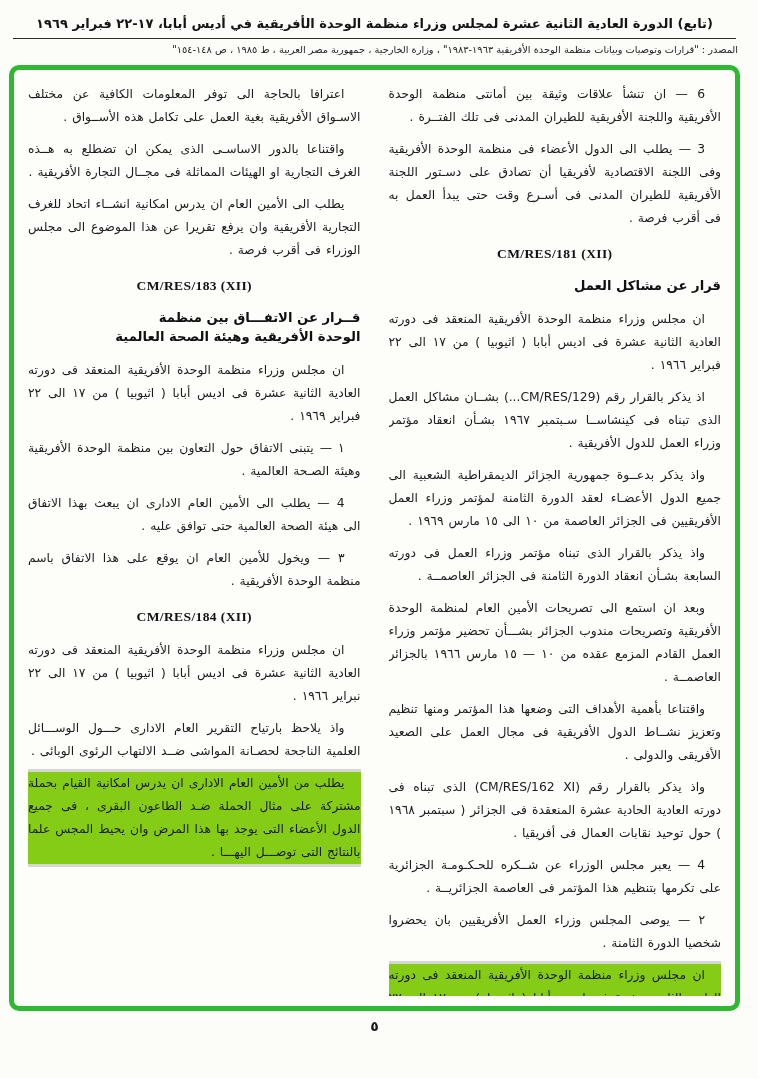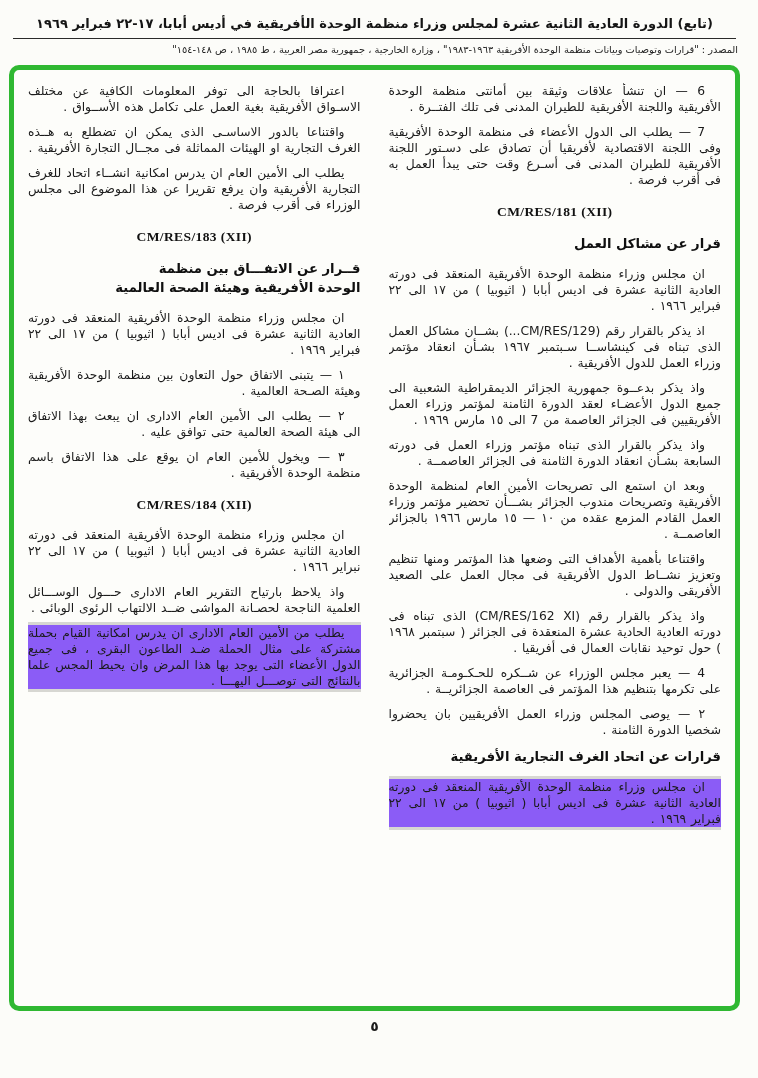--- a/index.html
+++ b/index.html
@@ -49,21 +49,21 @@
   }
   .col {
     flex: 1 1 0;
     direction: rtl;
     overflow: hidden;
   }
   
   .block { color: #1b1b1b; }
   .para {
     font-size: 12.3px;
-    line-height: 16px;
+    line-height: 23px;
     text-align: justify;
     text-indent: 16px;
     margin-bottom: 9px;
     word-spacing: 1px;
   }
   .res {
     direction: ltr;
     text-align: center;
     font-family: "Liberation Serif", "DejaVu Serif", serif;
     font-weight: bold;
@@ -75,21 +75,21 @@
   .heading {
     font-weight: bold;
     font-size: 13.2px;
     line-height: 19px;
     text-align: right;
     white-space: pre-line;
     margin: 2px 0 13px 0;
     color: #101010;
   }
   .highlight {
-    background: #8b5cf6;
+    background: #84cc16;
     box-shadow: 0 0 0 3px #d7d7d2;
   }
   
   .pagenum {
     text-align: center;
     font-size: 14px;
     font-weight: bold;
     color: #1a1a1a;
     margin-top: 7px;
   }
@@ -102,45 +102,44 @@
   <header class="header">
     <div class="title">(تابع) الدورة العادية الثانية عشرة لمجلس وزراء منظمة الوحدة الأفريقية في أديس أبابا، ١٧-٢٢ فبراير ١٩٦٩</div>
     <div class="rule"></div>
     <div class="source">المصدر : "قرارات وتوصيات وبيانات منظمة الوحدة الأفريقية ١٩٦٣-١٩٨٣" ، وزارة الخارجية ، جمهورية مصر العربية ، ط ١٩٨٥ ، ص ١٤٨-١٥٤"</div>
   </header>
 
   <div class="frame" style="border-color: rgb(47, 184, 50);">
     <div class="columns">
       <div class="col" id="col-right">
           <div class="block para">6 — ان تنشأ علاقات وثيقة بين أمانتى منظمة الوحدة الأفريقية واللجنة الأفريقية للطيران المدنى فى تلك الفتــرة .</div>
-          <div class="block para">7 — يطلب الى الدول الأعضاء فى منظمة الوحدة الأفريقية وفى اللجنة الاقتصادية لأفريقيا أن تصادق على دسـتور اللجنة الأفريقية للطيران المدنى فى أسـرع وقت حتى يبدأ العمل به فى أقرب فرصة .</div>
+          <div class="block para">3 — يطلب الى الدول الأعضاء فى منظمة الوحدة الأفريقية وفى اللجنة الاقتصادية لأفريقيا أن تصادق على دسـتور اللجنة الأفريقية للطيران المدنى فى أسـرع وقت حتى يبدأ العمل به فى أقرب فرصة .</div>
           <div class="block res">CM/RES/181  (XII)</div>
           <div class="block heading">قرار عن مشاكل العمل</div>
           <div class="block para">ان مجلس وزراء منظمة الوحدة الأفريقية المنعقد فى دورته العادية الثانية عشرة فى اديس أبابا ( اثيوبيا ) من ١٧ الى ٢٢ فبراير ١٩٦٦ .</div>
           <div class="block para">اذ يذكر بالقرار رقم (CM/RES/129...) بشــان مشاكل العمل الذى تبناه فى كينشاســا سـبتمبر ١٩٦٧ بشـأن انعقاد مؤتمر وزراء العمل للدول الأفريقية .</div>
-          <div class="block para">واذ يذكر بدعــوة جمهورية الجزائر الديمقراطية الشعبية الى جميع الدول الأعضـاء لعقد الدورة الثامنة لمؤتمر وزراء العمل الأفريقيين فى الجزائر العاصمة من 7 الى ١٥ مارس ١٩٦٩ .</div>
+          <div class="block para">واذ يذكر بدعــوة جمهورية الجزائر الديمقراطية الشعبية الى جميع الدول الأعضـاء لعقد الدورة الثامنة لمؤتمر وزراء العمل الأفريقيين فى الجزائر العاصمة من ١٠ الى ١٥ مارس ١٩٦٩ .</div>
           <div class="block para">واذ يذكر بالقرار الذى تبناه مؤتمر وزراء العمل فى دورته السابعة بشـأن انعقاد الدورة الثامنة فى الجزائر العاصمــة .</div>
           <div class="block para">وبعد ان استمع الى تصريحات الأمين العام لمنظمة الوحدة الأفريقية وتصريحات مندوب الجزائر بشـــأن تحضير مؤتمر وزراء العمل القادم المزمع عقده من ١٠ — ١٥ مارس ١٩٦٦ بالجزائر العاصمــة .</div>
           <div class="block para">واقتناعا بأهمية الأهداف التى وضعها هذا المؤتمر ومنها تنظيم وتعزيز نشــاط الدول الأفريقية فى مجال العمل على الصعيد الأفريقى والدولى .</div>
           <div class="block para">واذ يذكر بالقرار رقم (CM/RES/162 XI) الذى تبناه فى دورته العادية الحادية عشرة المنعقدة فى الجزائر ( سبتمبر ١٩٦٨ ) حول توحيد نقابات العمال فى أفريقيا .</div>
           <div class="block para">4 — يعبر مجلس الوزراء عن شــكره للحـكـومـة الجزائرية على تكرمها بتنظيم هذا المؤتمر فى العاصمة الجزائريــة .</div>
           <div class="block para">٢ — يوصى المجلس وزراء العمل الأفريقيين بان يحضروا شخصيا الدورة الثامنة .</div>
-          <div class="block heading">قرارات عن اتحاد الغرف التجارية الأفريقية</div>
           <div class="block para highlight">ان مجلس وزراء منظمة الوحدة الأفريقية المنعقد فى دورته العادية الثانية عشرة فى اديس أبابا ( اثيوبيا ) من ١٧ الى ٢٢ فبراير ١٩٦٩ .</div>
         </div>
       <div class="col" id="col-left">
           <div class="block para">اعترافا بالحاجة الى توفر المعلومات الكافية عن مختلف الاسـواق الأفريقية بغية العمل على تكامل هذه الأســواق .</div>
           <div class="block para">واقتناعا بالدور الاساسـى الذى يمكن ان تضطلع به هــذه الغرف التجارية او الهيئات المماثلة فى مجــال التجارة الأفريقية .</div>
           <div class="block para">يطلب الى الأمين العام ان يدرس امكانية انشــاء اتحاد للغرف التجارية الأفريقية وان يرفع تقريرا عن هذا الموضوع الى مجلس الوزراء فى أقرب فرصة .</div>
           <div class="block res">CM/RES/183  (XII)</div>
           <div class="block heading">قــرار عن الاتفـــاق بين منظمة
 الوحدة الأفريقية وهيئة الصحة العالمية</div>
           <div class="block para">ان مجلس وزراء منظمة الوحدة الأفريقية المنعقد فى دورته العادية الثانية عشرة فى اديس أبابا ( اثيوبيا ) من ١٧ الى ٢٢ فبراير ١٩٦٩ .</div>
           <div class="block para">١ — يتبنى الاتفاق حول التعاون بين منظمة الوحدة الأفريقية وهيئة الصـحة العالمية .</div>
-          <div class="block para">٢ — يطلب الى الأمين العام الادارى ان يبعث بهذا الاتفاق الى هيئة الصحة العالمية حتى توافق عليه .</div>
+          <div class="block para">4 — يطلب الى الأمين العام الادارى ان يبعث بهذا الاتفاق الى هيئة الصحة العالمية حتى توافق عليه .</div>
           <div class="block para">٣ — ويخول للأمين العام ان يوقع على هذا الاتفاق باسم منظمة الوحدة الأفريقية .</div>
           <div class="block res">CM/RES/184  (XII)</div>
           <div class="block para">ان مجلس وزراء منظمة الوحدة الأفريقية المنعقد فى دورته العادية الثانية عشرة فى اديس أبابا ( اثيوبيا ) من ١٧ الى ٢٢ نبراير ١٩٦٦ .</div>
           <div class="block para">واذ يلاحظ بارتياح التقرير العام الادارى حـــول الوســـائل العلمية الناجحة لحصـانة المواشى ضــد الالتهاب الرئوى الوبائى .</div>
           <div class="block para highlight">يطلب من الأمين العام الادارى ان يدرس امكانية القيام بحملة مشتركة على مثال الحملة ضـد الطاعون البقرى ، فى جميع الدول الأعضاء التى يوجد بها هذا المرض وان يحيط المجس علما بالنتائج التى توصـــل اليهـــا .</div>
         </div>
     </div>
   </div>
 
   <div class="pagenum">٥</div>

